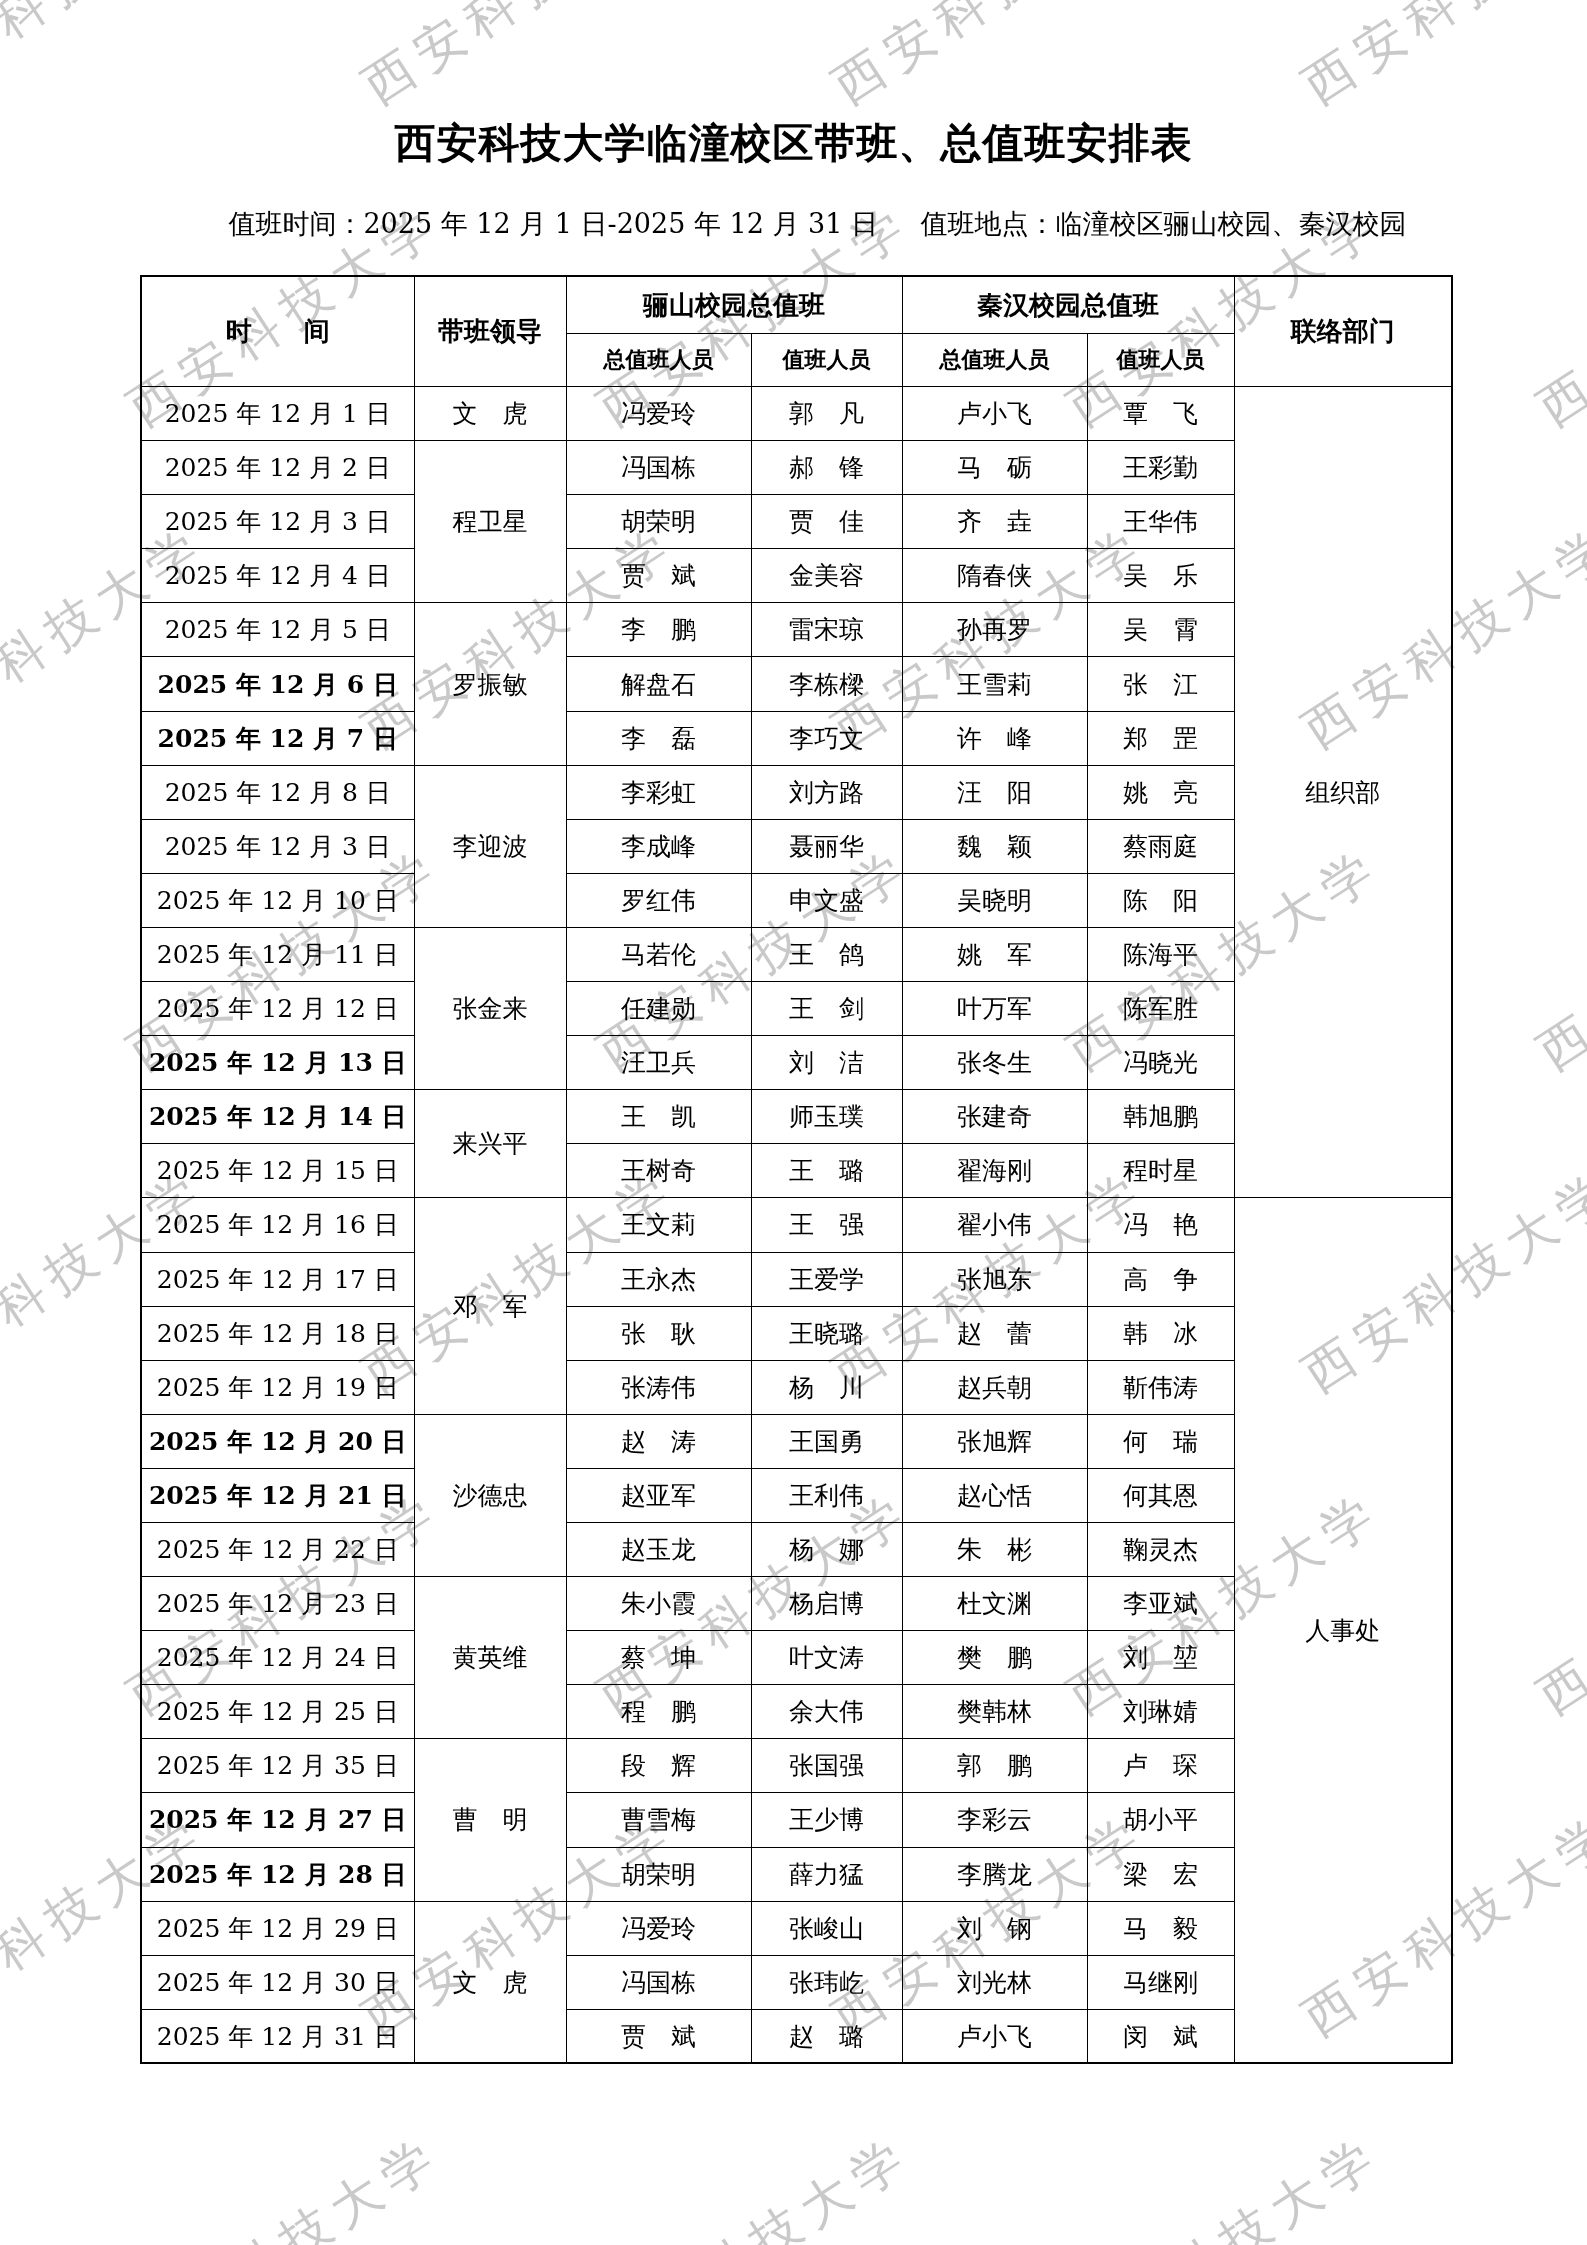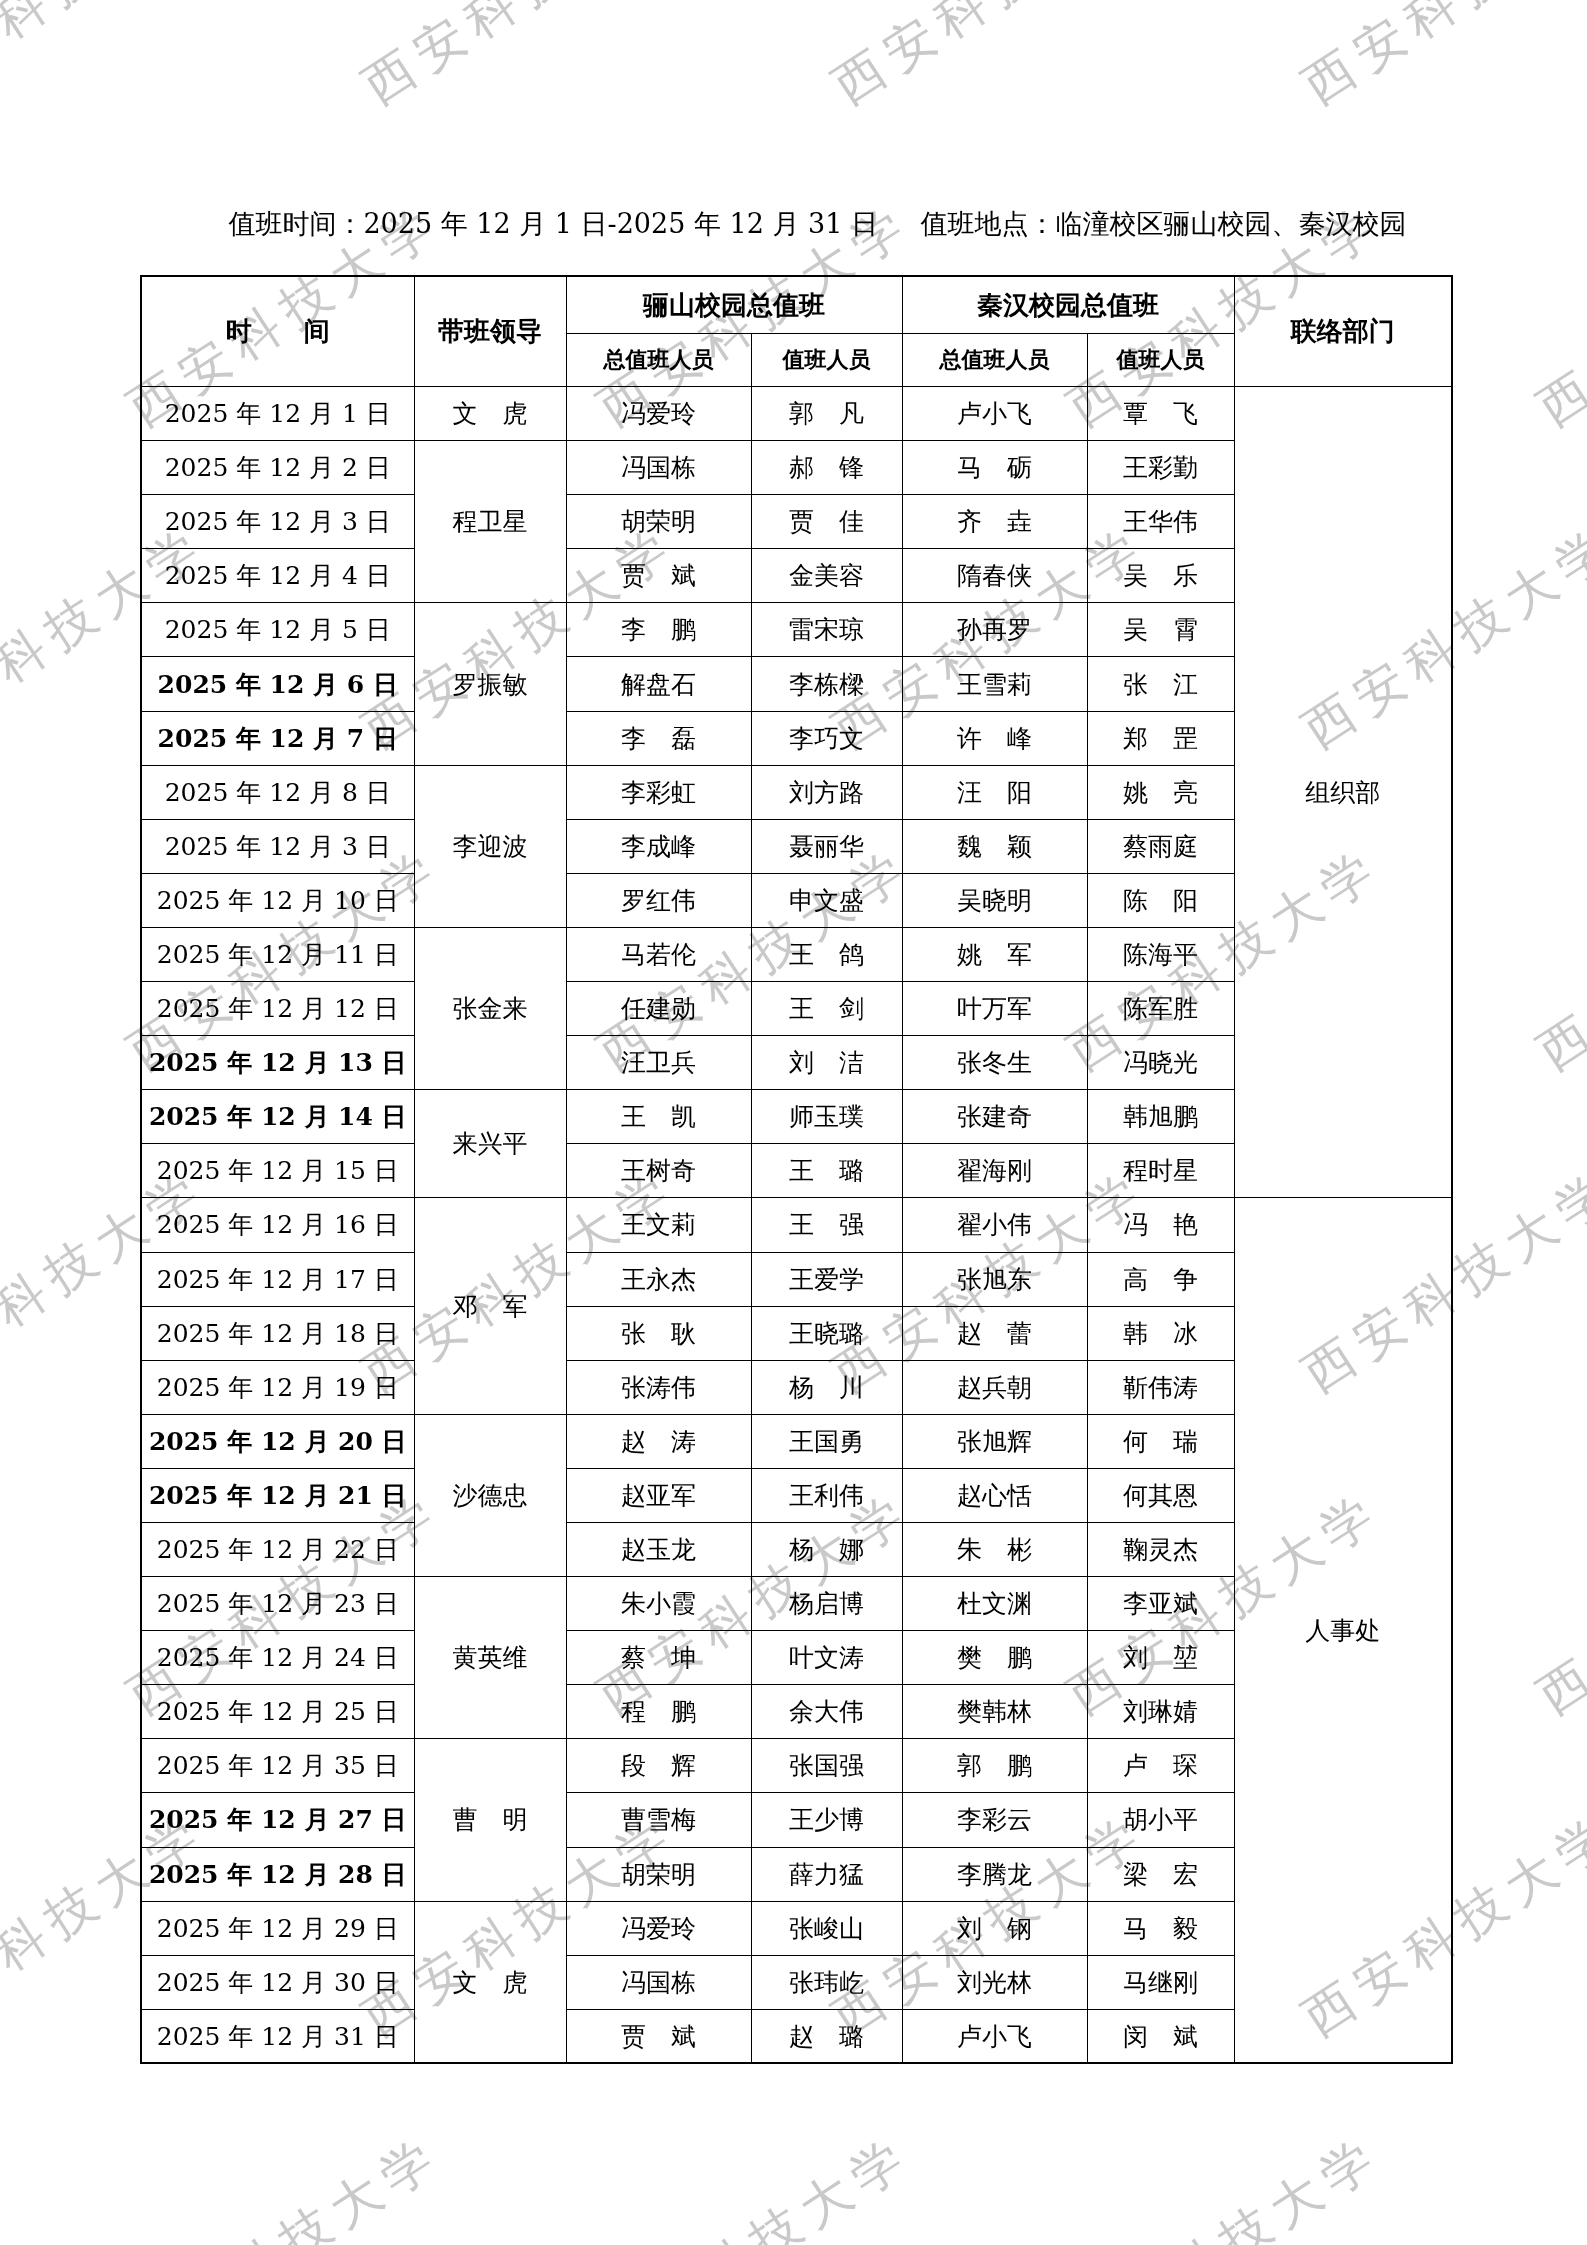--- a/index.html
+++ b/index.html
@@ -78,20 +78,21 @@
       <span class="wm" style="left: -130px; top: 1892px; color: rgb(201, 201, 201);">西安科技大学</span>
       <span class="wm" style="left: 340px; top: 1892px; color: rgb(201, 201, 201);">西安科技大学</span>
       <span class="wm" style="left: 810px; top: 1892px; color: rgb(201, 201, 201);">西安科技大学</span>
       <span class="wm" style="left: 1280px; top: 1892px; color: rgb(201, 201, 201);">西安科技大学</span>
       <span class="wm" style="left: 105px; top: 2214px; color: rgb(201, 201, 201);">西安科技大学</span>
       <span class="wm" style="left: 575px; top: 2214px; color: rgb(201, 201, 201);">西安科技大学</span>
       <span class="wm" style="left: 1045px; top: 2214px; color: rgb(201, 201, 201);">西安科技大学</span>
       <span class="wm" style="left: 1515px; top: 2214px; color: rgb(201, 201, 201);">西安科技大学</span>
     </div>
 
+  <div class="title">西安科技大学临潼校区带班、总值班安排表</div>
 
   <div class="subtitle">
     <span>值班时间：2025 年 12 月 1 日-2025 年 12 月 31 日</span>
     <span class="gap">值班地点：临潼校区骊山校园、秦汉校园</span>
   </div>
 
   <table class="sched">
     <colgroup>
       <col style="width:273px">
       <col style="width:152px">

